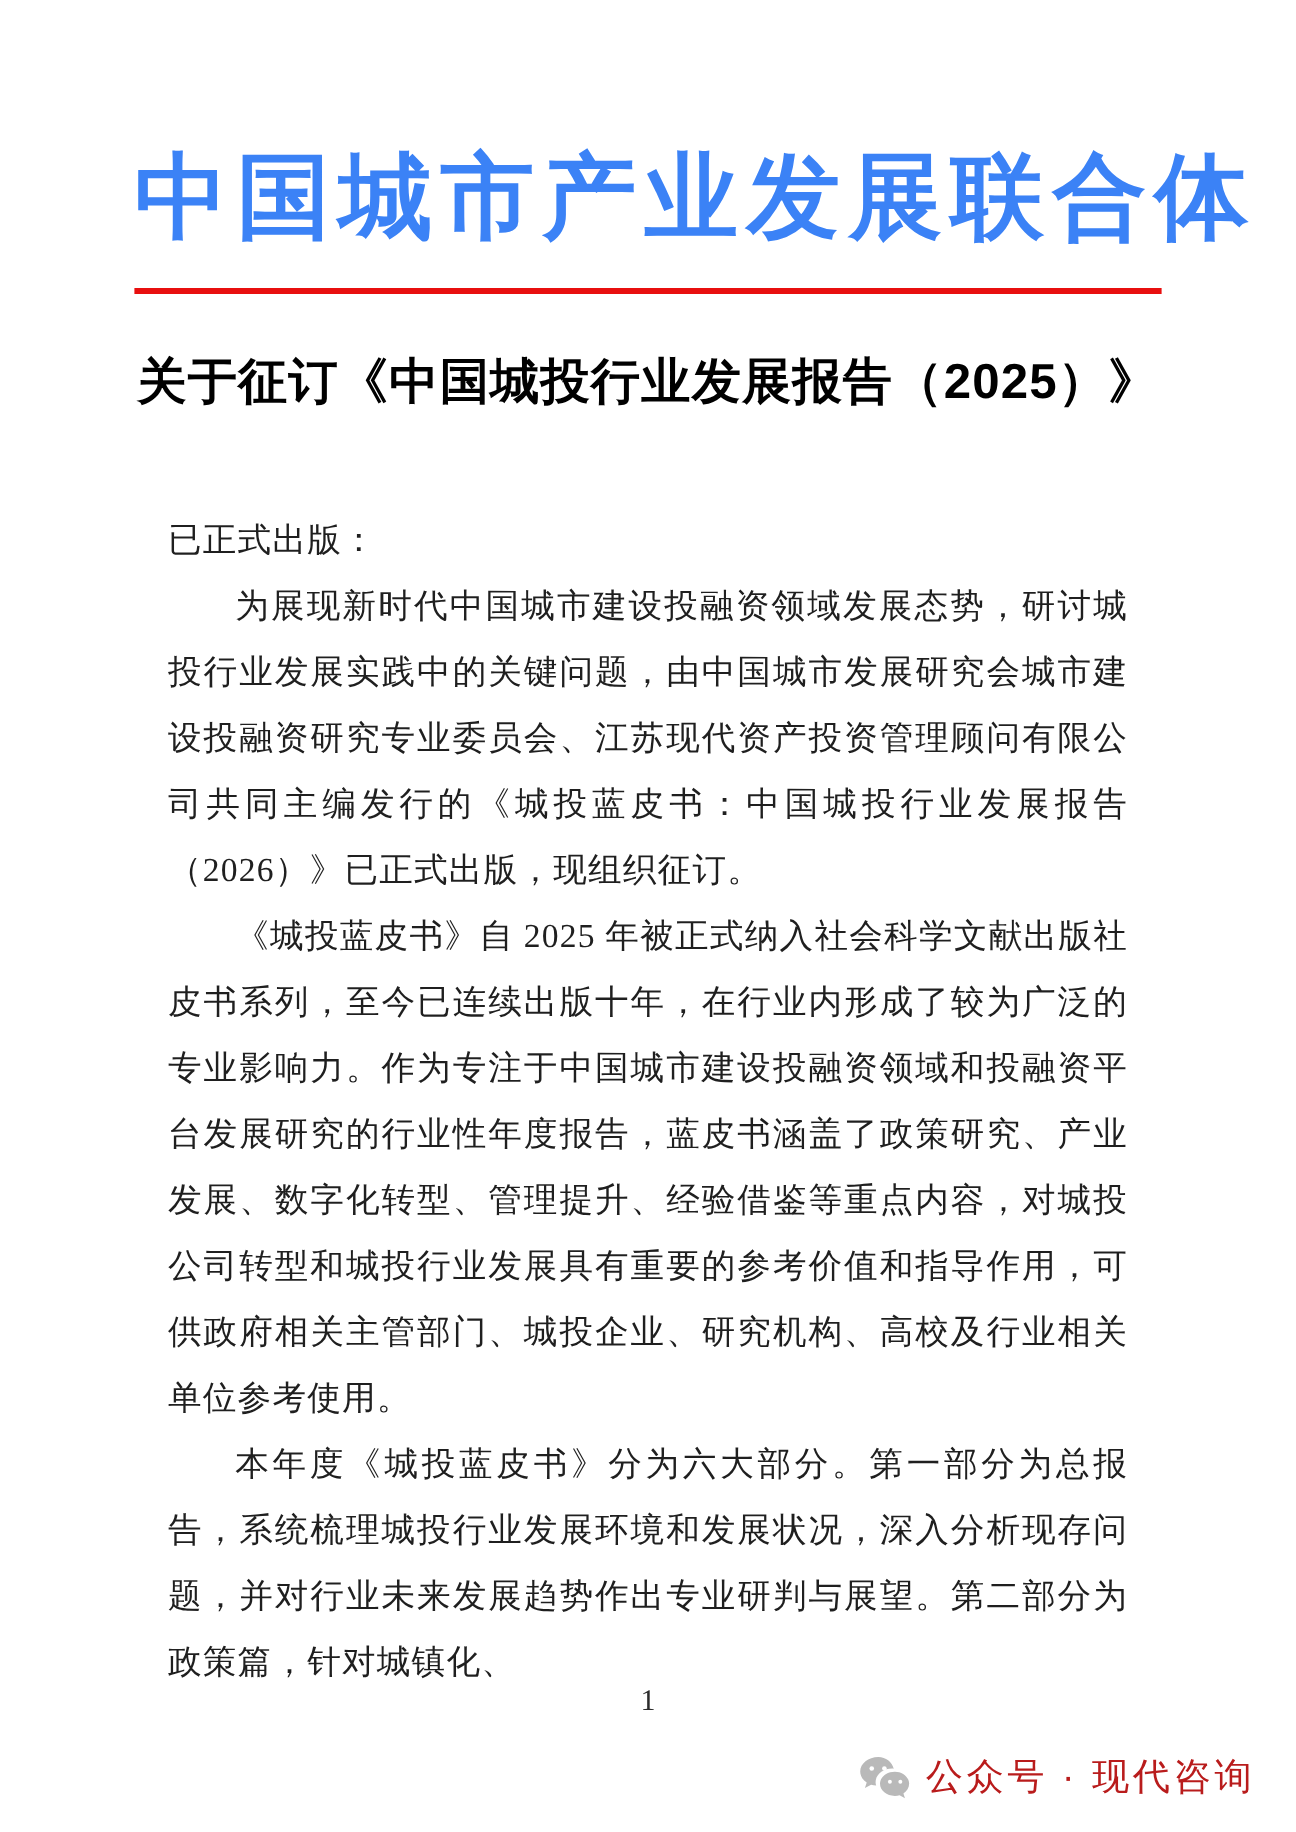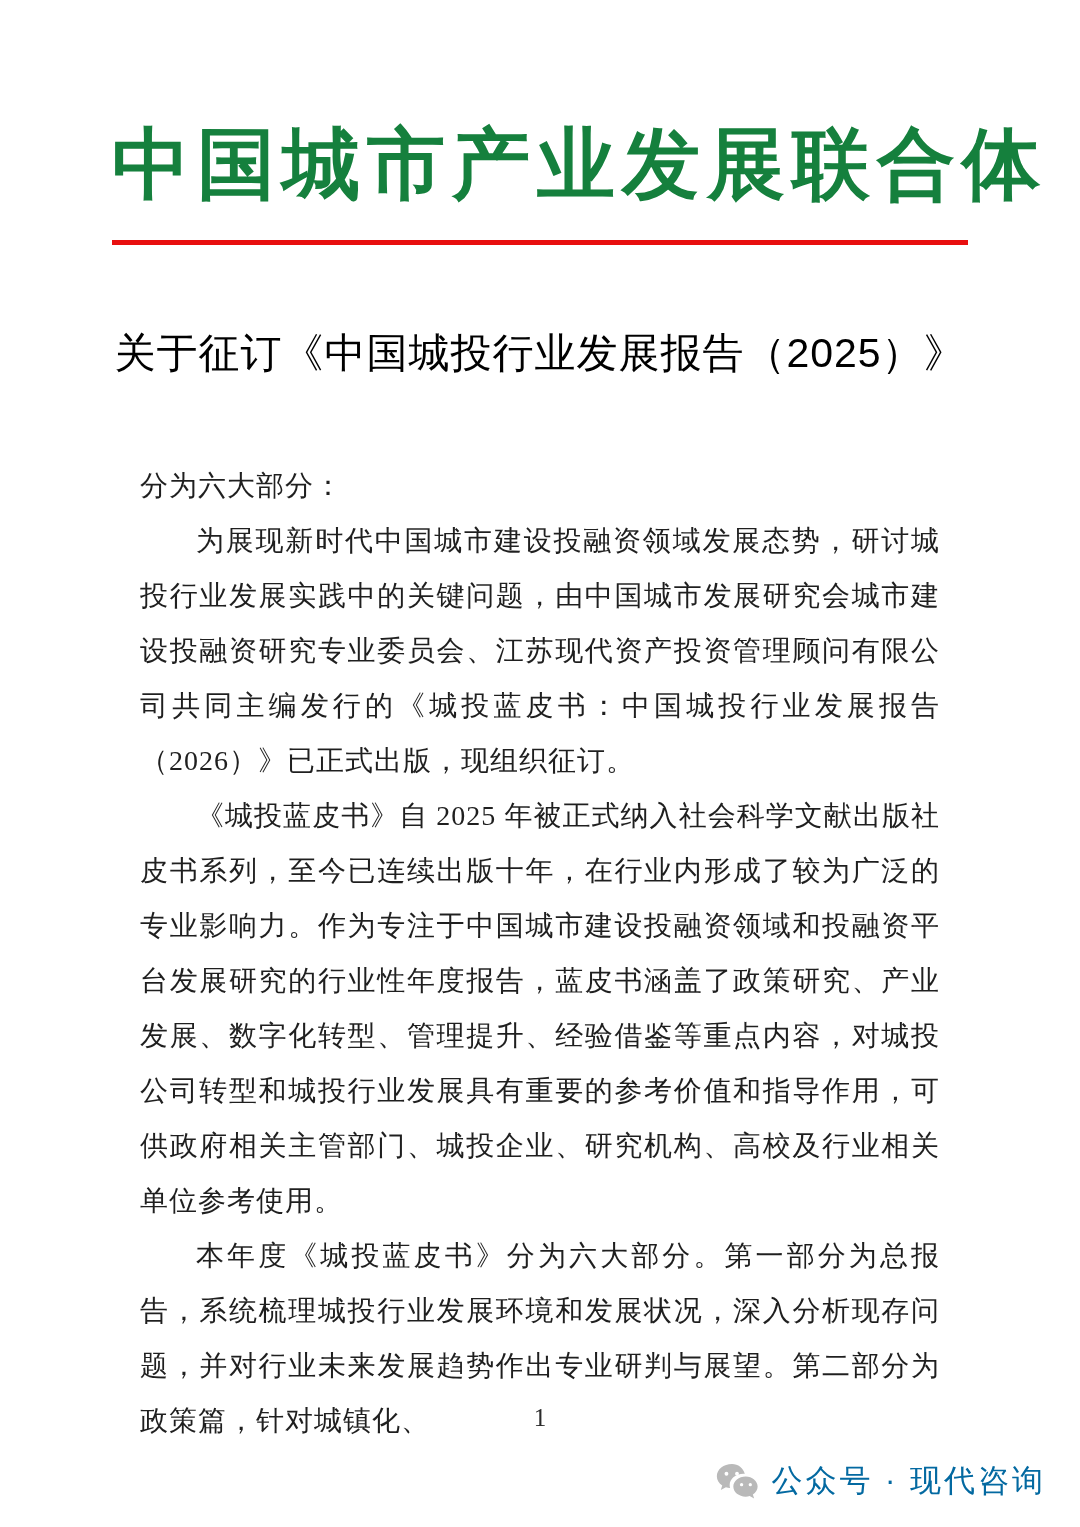--- a/index.html
+++ b/index.html
@@ -19,36 +19,36 @@
     height: 100%;
   }
   
   .org-header {
     margin-top: 116px;
     text-align: center;
     font-family: "Liberation Serif", "DejaVu Serif", serif;
     font-weight: 700;
     font-size: 78px;
     line-height: 1.25;
-    color: #15803d;
+    color: #3b82f6;
     letter-spacing: 7px;
     white-space: nowrap;
   }
   .red-rule {
     margin-top: 26px;
     width: 100%;
     height: 5px;
     background: #e80f0f;
   }
   
   .doc-title {
-    margin-top: 79px;
+    margin-top: 44px;
     text-align: center;
     font-family: "Liberation Sans", "DejaVu Sans", sans-serif;
-    font-weight: 400;
+    font-weight: 700;
     font-size: 41px;
     line-height: 58px;
     color: #000000;
     letter-spacing: 1px;
   }
   
   .doc-body {
     margin-top: 76px;
     width: 800px;
     margin-left: auto;
@@ -82,39 +82,39 @@
     display: flex;
     align-items: center;
     gap: 12px;
     color: #b9b9b9;
   }
   .watermark .wm-icon { width: 44px; height: 37px; display: block; }
   .watermark .wm-text {
     font-family: "Liberation Sans", "DejaVu Sans", sans-serif;
     font-size: 31px;
     letter-spacing: 3px;
-    color: #0369a1;
+    color: #b91c1c;
     white-space: nowrap;
   }
 </style>
 </head>
 <body>
 
 <div class="page">
 
   <div class="org-header">中国城市产业发展联合体</div>
 
   <div class="red-rule"></div>
 
   <div class="doc-title">
     <div>关于征订《中国城投行业发展报告（2025）》</div>
   </div>
 
   <div class="doc-body">
-    <p class="salutation">分为六大部分：</p>
+    <p class="salutation">已正式出版：</p>
     <p>为展现新时代中国城市建设投融资领域发展态势，研讨城投行业发展实践中的关键问题，由中国城市发展研究会城市建设投融资研究专业委员会、江苏现代资产投资管理顾问有限公司共同主编发行的《城投蓝皮书：中国城投行业发展报告（2026）》已正式出版，现组织征订。</p>
     <p>《城投蓝皮书》自 2025 年被正式纳入社会科学文献出版社皮书系列，至今已连续出版十年，在行业内形成了较为广泛的专业影响力。作为专注于中国城市建设投融资领域和投融资平台发展研究的行业性年度报告，蓝皮书涵盖了政策研究、产业发展、数字化转型、管理提升、经验借鉴等重点内容，对城投公司转型和城投行业发展具有重要的参考价值和指导作用，可供政府相关主管部门、城投企业、研究机构、高校及行业相关单位参考使用。</p>
     <p>本年度《城投蓝皮书》分为六大部分。第一部分为总报告，系统梳理城投行业发展环境和发展状况，深入分析现存问题，并对行业未来发展趋势作出专业研判与展望。第二部分为政策篇，针对城镇化、</p>
   </div>
 
 </div>
 
 <div class="page-number">1</div>
 
 <div class="watermark">

